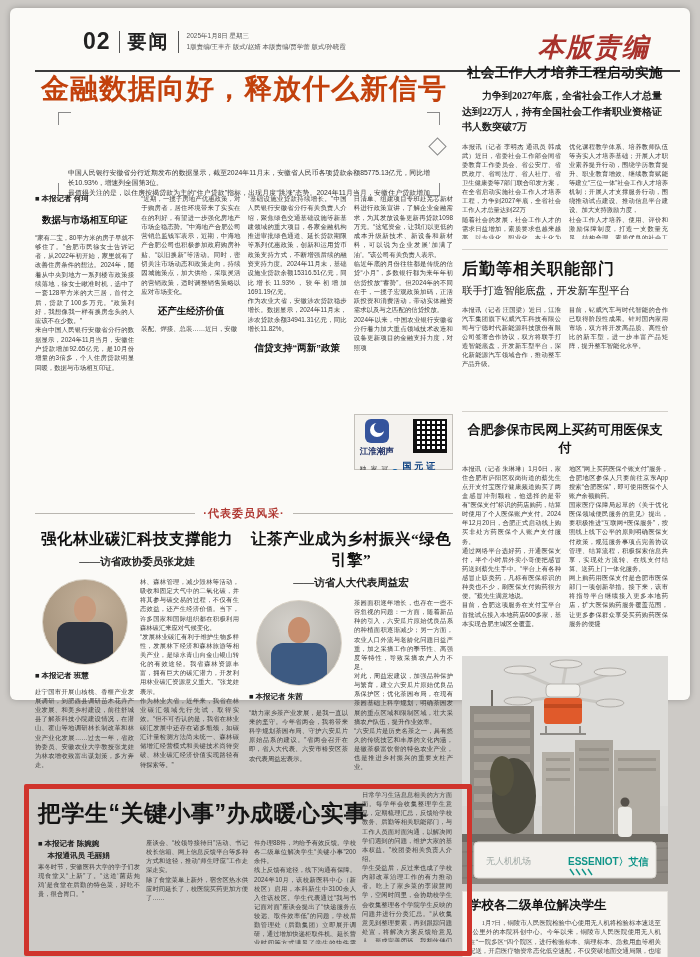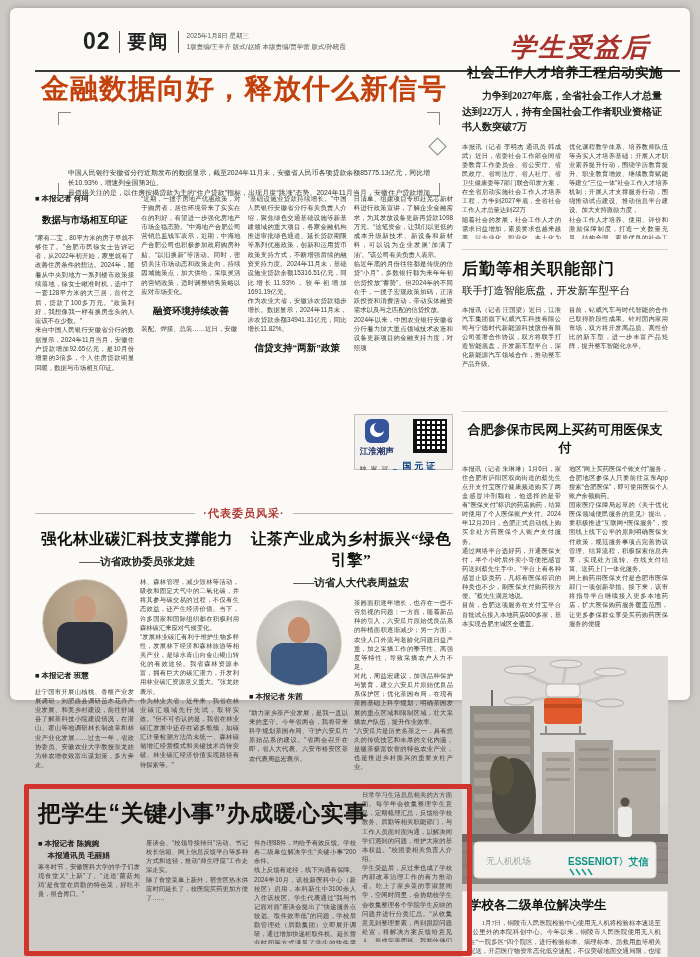--- a/index.html
+++ b/index.html
@@ -102,21 +102,21 @@
     <div class="hdr-left">
       <span class="pageno">02</span>
       <span class="hdr-bar"></span>
       <span class="section-name">要闻</span>
       <span class="hdr-bar"></span>
       <span class="hdr-meta">
         <span>2025年1月8日 星期三</span>
         <span>1版责编/王丰齐 版式/赵婧 本版责编/贾学蕾 版式/孙晓霞</span>
       </span>
     </div>
-    <div class="masthead">学生受益后</div>
+    <div class="masthead">本版责编</div>
   </div>
   <div class="hdr-rule"></div>
 
   <div class="main-headline">金融数据向好，释放什么新信号</div>
   <div class="lede">
     <span class="corner c-tl"></span>
     <span class="corner c-tr"></span>
     <span class="corner c-bl"></span>
     <span class="corner c-br"></span>
     <span>中国人民银行安徽省分行近期发布的数据显示，截至2024年11月末，安徽省人民币各项贷款余额85775.13亿元，同比增长10.93%，增速列全国第3位。
@@ -127,21 +127,21 @@
 
   <div class="main-cols">
     <div class="col">
       <div class="byline">■ 本报记者 何珂</div>
       <span class="subhead">数据与市场相互印证</span>
       <span class="body">“家有二宝，80平方米的房子早就不够住了。”合肥市民徐女士告诉记者，从2022年初开始，家里就有了改善住房条件的想法。2024年，随着从中央到地方一系列楼市政策接续落地，徐女士瞅准时机，选中了一套128平方米的大三居，首付之后，贷款了100多万元。“政策利好，我想像我一样有换房念头的人应该不在少数。”
 来自中国人民银行安徽省分行的数据显示，2024年11月当月，安徽住户贷款增加92.65亿元，是10月份增量的3倍多，个人住房贷款明显回暖，数据与市场相互印证。</span>
     </div>
     <div class="col">
       <span class="body">“近期，一揽子房地产优惠政策，对于购房者，居住环境带来了实实在在的利好，有望进一步强化房地产市场企稳态势。”中海地产合肥公司营销总监钱军表示，近期，中海地产合肥公司也积极参加政府购房补贴、“以旧换新”等活动。同时，密切关注市场动态和政策走向，持续因城施策点，加大供给，采取灵活的营销政策，适时调整销售策略以应对市场变化。</span>
-      <span class="subhead">融资环境持续改善</span>
+      <span class="subhead">还产生经济价值</span>
       <span class="body">装配、焊接、总装……近日，安徽</span>
     </div>
     <div class="col">
       <span class="body">“基础设施业贷款持续增长。”中国人民银行安徽省分行有关负责人介绍，聚焦绿色交通基础设施等新基建领域的重大项目，各家金融机构推进审批绿色通道、延长贷款期限等系列优惠政策，创新和运用货币政策支持方式，不断增强后续的融资支持力度。2024年11月末，基础设施业贷款余额15316.51亿元，同比增长11.93%，较年初增加1691.19亿元。
 作为农业大省，安徽涉农贷款稳步增长。数据显示，2024年11月末，涉农贷款余额34941.31亿元，同比增长11.82%。</span>
       <span class="subhead">信贷支持“两新”政策</span>
       <span class="body"></span>
     </div>
     <div class="col col4">
       <span class="body">日清单、组建项目专班赴芜芯新材料进行政策宣讲，了解企业金融需求，为其发放设备更新再贷款1098万元。“这笔资金，让我们以更低的成本升级新技术、新设备和新材料，可以说为企业发展‘加满了油’。”该公司有关负责人表示。

